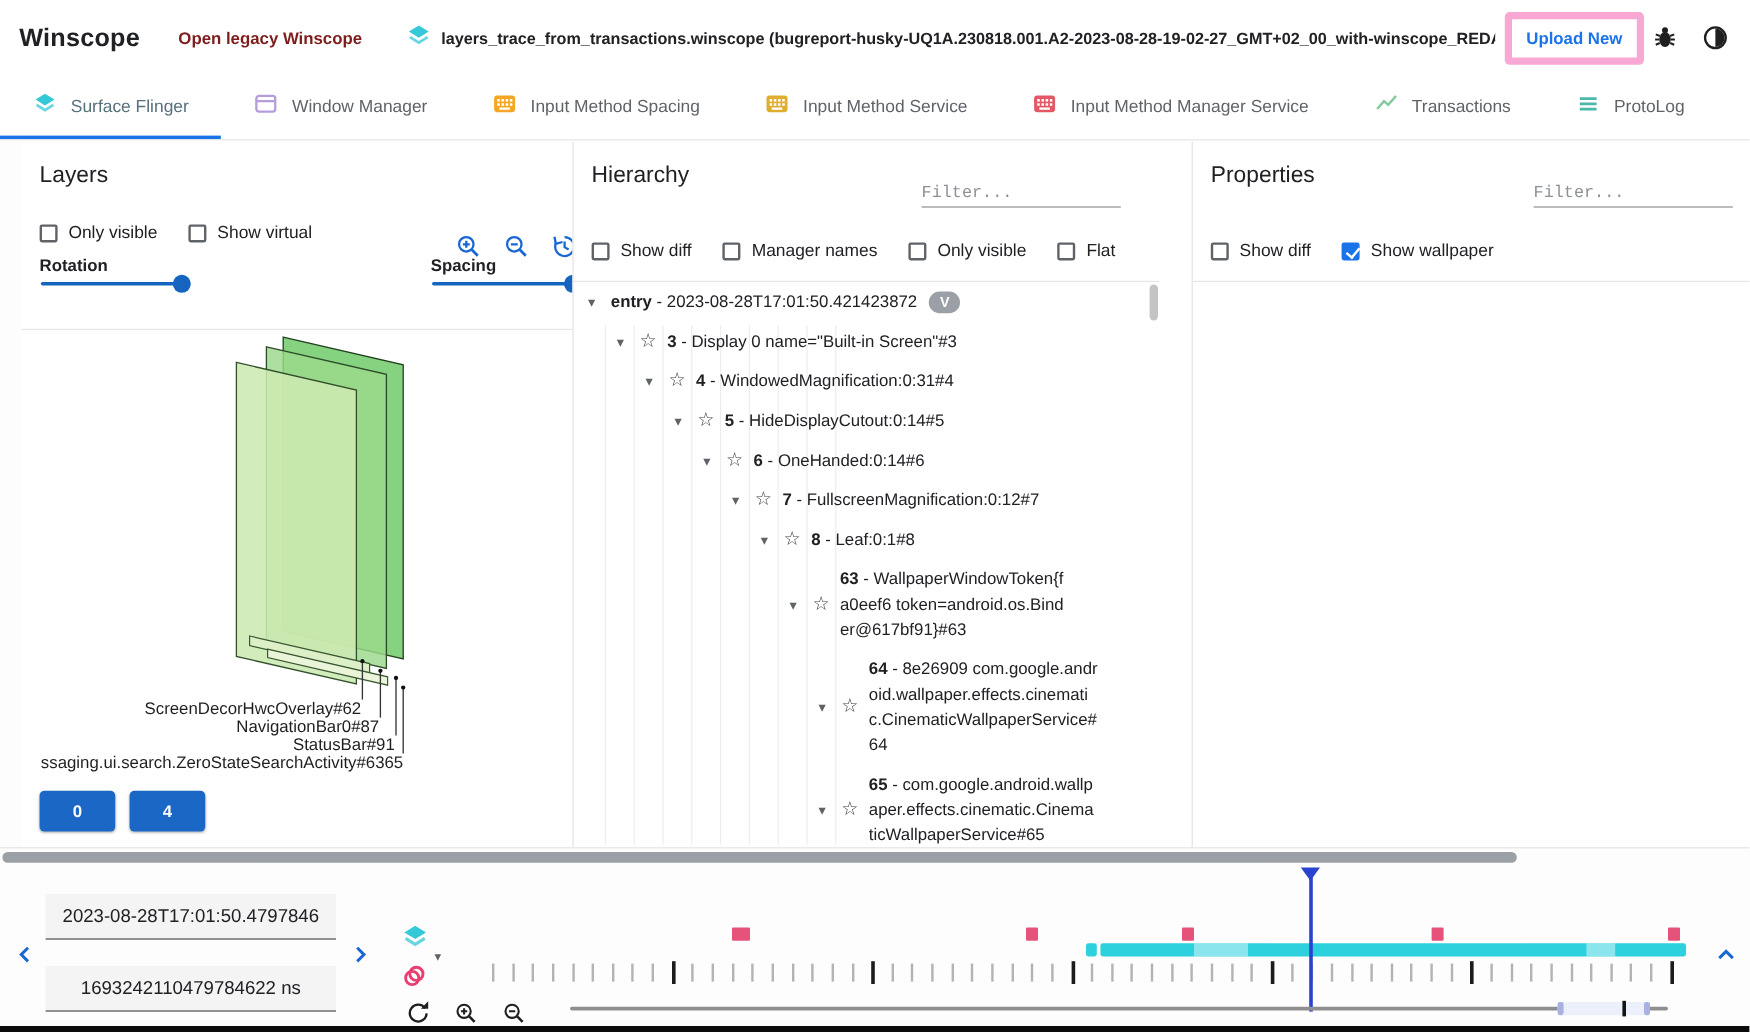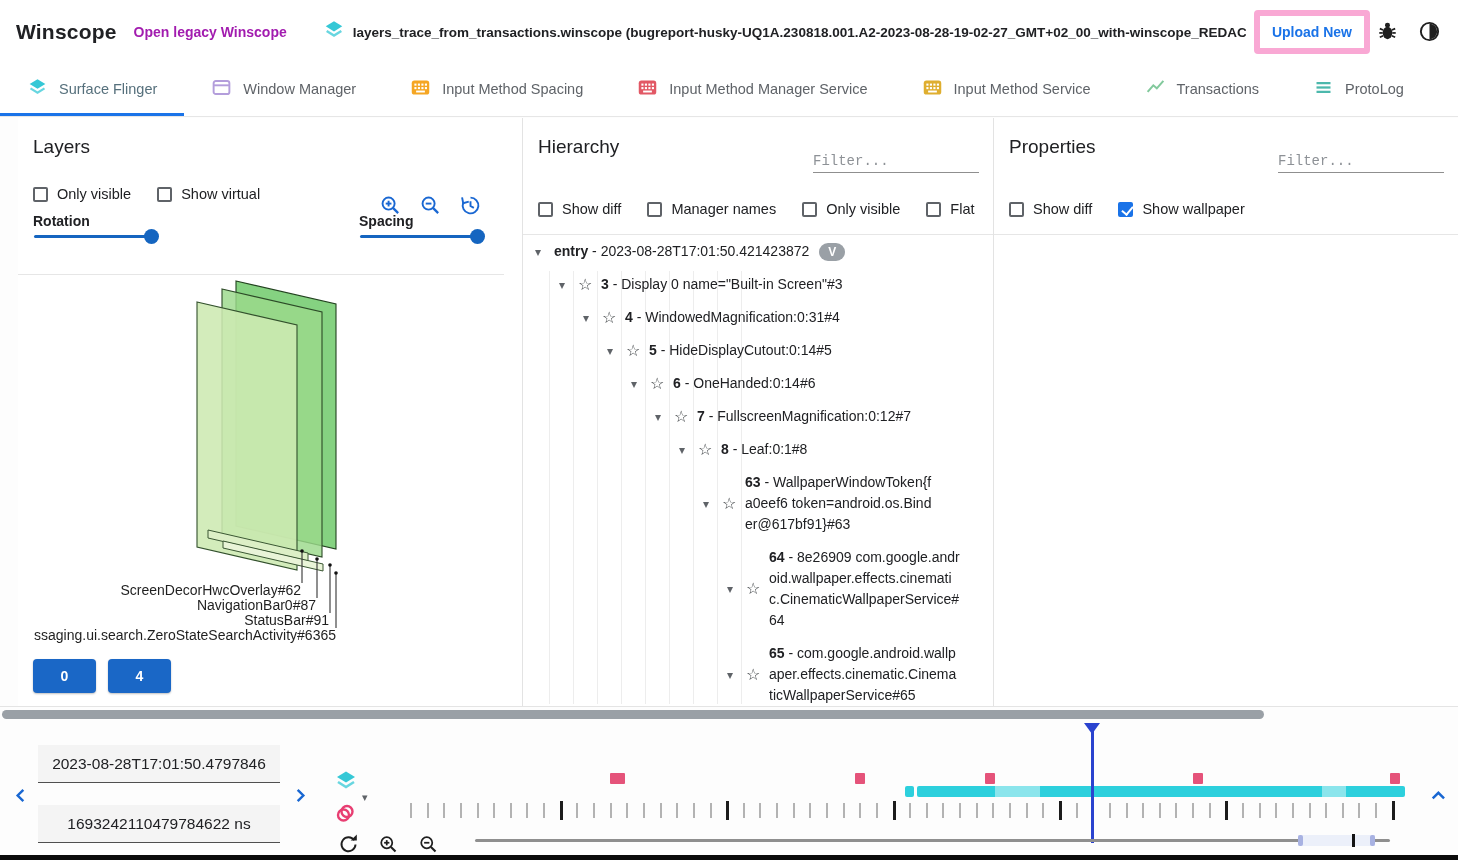--- a/index.html
+++ b/index.html
@@ -3,40 +3,40 @@
 <meta charset="utf-8">
 <style>
   * { margin:0; padding:0; box-sizing:border-box; }
   html,body { width:1458px; height:860px; overflow:hidden; }
   body { font-family:"Liberation Sans", sans-serif; background:#fdfdfd; color:#202124; position:relative; }
 
   
   .topbar { position:absolute; top:0; left:0; width:1458px; height:64px; background:#fff;
             display:flex; align-items:center; }
   .app-title { font-size:21px; font-weight:700; margin-left:16px; letter-spacing:.2px; }
-  .legacy-link { margin-left:17px; font-size:14px; font-weight:700; color:#a21caf; cursor:pointer; white-space:nowrap; }
+  .legacy-link { margin-left:32px; font-size:14px; font-weight:700; color:#7f1d1d; cursor:pointer; white-space:nowrap; }
   .file-chip { margin-left:36px; display:flex; align-items:center; gap:8px; min-width:0; flex:1; }
   .file-name { font-size:13.5px; font-weight:600; color:#202124; white-space:nowrap; overflow:hidden; }
   .upload-btn { flex:none; margin-left:8px; padding:8px 12px; border:6px solid #f9a8d4; border-radius:4px;
                 background:#fff; color:#1a73e8; font-weight:700; font-size:14px; cursor:pointer; white-space:nowrap; }
   .topbar-icon { flex:none; width:24px; height:24px; margin-left:6px; cursor:pointer; }
   .topbar-icon:last-child { margin:0 16px 0 18px; }
 
   
   .tabbar { position:absolute; top:64px; left:0; width:1458px; height:53px; background:#fff;
             border-bottom:1px solid #e6e6e6; display:flex; overflow:hidden; }
   .tab { display:flex; align-items:center; gap:11px; padding:0 27px; font-size:14.5px; color:#5f6368;
          white-space:nowrap; cursor:pointer; border-bottom:3px solid transparent; }
   .tab.active { border-bottom-color:#1a73e8; color:#56707c; }
 
   
   .main { position:absolute; top:118px; left:0; width:1458px; height:588px; background:#fff;margin-left:18px; }
   .panel { position:absolute; top:0; height:588px; background:#fff; }
   #layers-panel { left:0; width:486px; }
-  #hierarchy-panel { left:504px; width:489px; border-left:1px solid #e3e3e3; }
+  #hierarchy-panel { left:459px; width:489px; border-left:1px solid #e3e3e3; }
   #properties-panel { left:975px; width:483px; border-left:1px solid #e3e3e3; }
   .panel-title { position:absolute; left:15px; top:18px; font-size:19px; font-weight:500; }
   .filter-input { position:absolute; top:32px; right:32px; width:166px; border:none; outline:none;
                   background:transparent; border-bottom:1px solid #8f8f8f; font-size:14px; padding:3px 0;
                   font-family:Liberation Mono, monospace; color:#202124; }
   .filter-input::placeholder { color:#8d9196; }
   .check-row { position:absolute; left:15px; top:83px; display:flex; align-items:center; gap:26px; }
   .check-item { display:flex; align-items:center; gap:9px; cursor:pointer; font-size:14.5px; }
   .cb { width:15px; height:15px; border:2px solid #5f6368; border-radius:2px; background:#fff; position:relative; flex:none; }
   .cb.checked { background:#1a73e8; border-color:#1a73e8; }
@@ -148,51 +148,51 @@
             <rect x="9" y="11.5" width="2.4" height="2.4"></rect>
             <rect x="13" y="11.5" width="2.4" height="2.4"></rect>
             <rect x="17" y="11.5" width="2.4" height="2.4"></rect>
             <rect x="7" y="15.5" width="10" height="2.2"></rect>
           </g>
         </svg></span>
       <span>Input Method Spacing</span>
     </div>
     <div class="tab">
       <span><svg width="21" height="21" viewBox="0 0 24 24">
+          <rect x="2" y="4" width="20" height="16" rx="3" fill="#dfae2f"></rect>
+          <g fill="#fff">
+            <rect x="5" y="7.5" width="2.4" height="2.4"></rect>
+            <rect x="9" y="7.5" width="2.4" height="2.4"></rect>
+            <rect x="13" y="7.5" width="2.4" height="2.4"></rect>
+            <rect x="17" y="7.5" width="2.4" height="2.4"></rect>
+            <rect x="5" y="11.5" width="2.4" height="2.4"></rect>
+            <rect x="9" y="11.5" width="2.4" height="2.4"></rect>
+            <rect x="13" y="11.5" width="2.4" height="2.4"></rect>
+            <rect x="17" y="11.5" width="2.4" height="2.4"></rect>
+            <rect x="7" y="15.5" width="10" height="2.2"></rect>
+          </g>
+        </svg></span>
+      <span>Input Method Service</span>
+    </div>
+    <div class="tab">
+      <span><svg width="21" height="21" viewBox="0 0 24 24">
           <rect x="2" y="4" width="20" height="16" rx="3" fill="#e25865"></rect>
           <g fill="#fff">
             <rect x="5" y="7.5" width="2.4" height="2.4"></rect>
             <rect x="9" y="7.5" width="2.4" height="2.4"></rect>
             <rect x="13" y="7.5" width="2.4" height="2.4"></rect>
             <rect x="17" y="7.5" width="2.4" height="2.4"></rect>
             <rect x="5" y="11.5" width="2.4" height="2.4"></rect>
             <rect x="9" y="11.5" width="2.4" height="2.4"></rect>
             <rect x="13" y="11.5" width="2.4" height="2.4"></rect>
             <rect x="17" y="11.5" width="2.4" height="2.4"></rect>
             <rect x="7" y="15.5" width="10" height="2.2"></rect>
           </g>
         </svg></span>
       <span>Input Method Manager Service</span>
-    </div>
-    <div class="tab">
-      <span><svg width="21" height="21" viewBox="0 0 24 24">
-          <rect x="2" y="4" width="20" height="16" rx="3" fill="#dfae2f"></rect>
-          <g fill="#fff">
-            <rect x="5" y="7.5" width="2.4" height="2.4"></rect>
-            <rect x="9" y="7.5" width="2.4" height="2.4"></rect>
-            <rect x="13" y="7.5" width="2.4" height="2.4"></rect>
-            <rect x="17" y="7.5" width="2.4" height="2.4"></rect>
-            <rect x="5" y="11.5" width="2.4" height="2.4"></rect>
-            <rect x="9" y="11.5" width="2.4" height="2.4"></rect>
-            <rect x="13" y="11.5" width="2.4" height="2.4"></rect>
-            <rect x="17" y="11.5" width="2.4" height="2.4"></rect>
-            <rect x="7" y="15.5" width="10" height="2.2"></rect>
-          </g>
-        </svg></span>
-      <span>Input Method Service</span>
     </div>
     <div class="tab">
       <span><svg width="21" height="21" viewBox="0 0 24 24">
           <polyline points="3,17 9.5,9.5 13.5,13 21,4.5" fill="none" stroke="#82c99c" stroke-width="2.3"></polyline>
         </svg></span>
       <span>Transactions</span>
     </div>
     <div class="tab">
       <span><svg width="21" height="21" viewBox="0 0 24 24">
           <g stroke="#4cb8ac" stroke-width="2.6">

